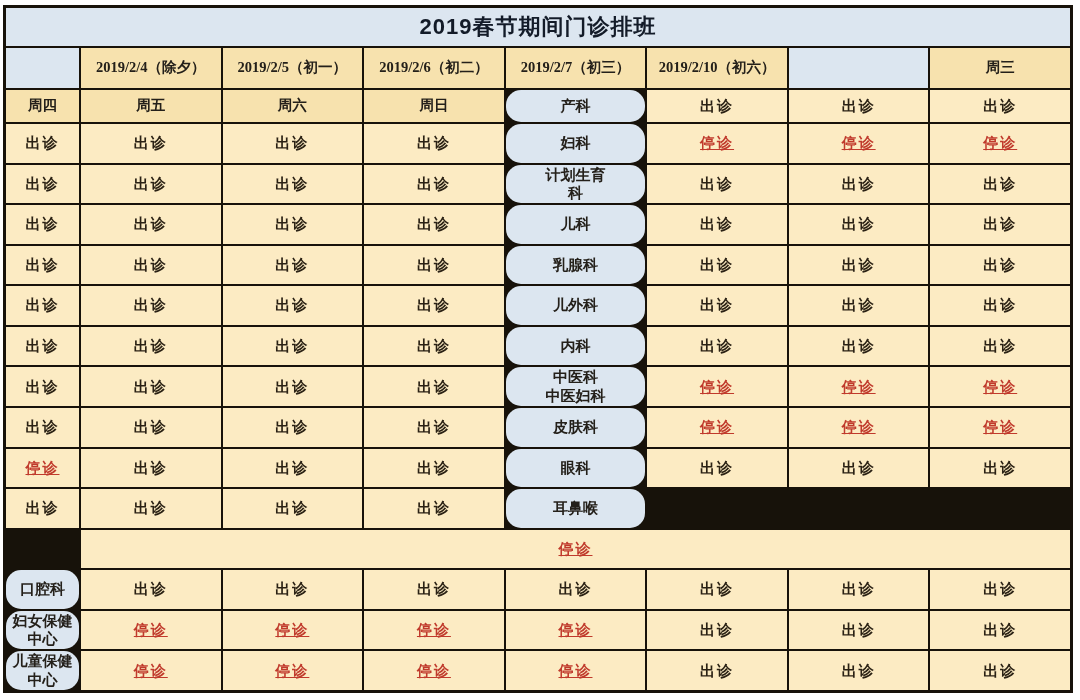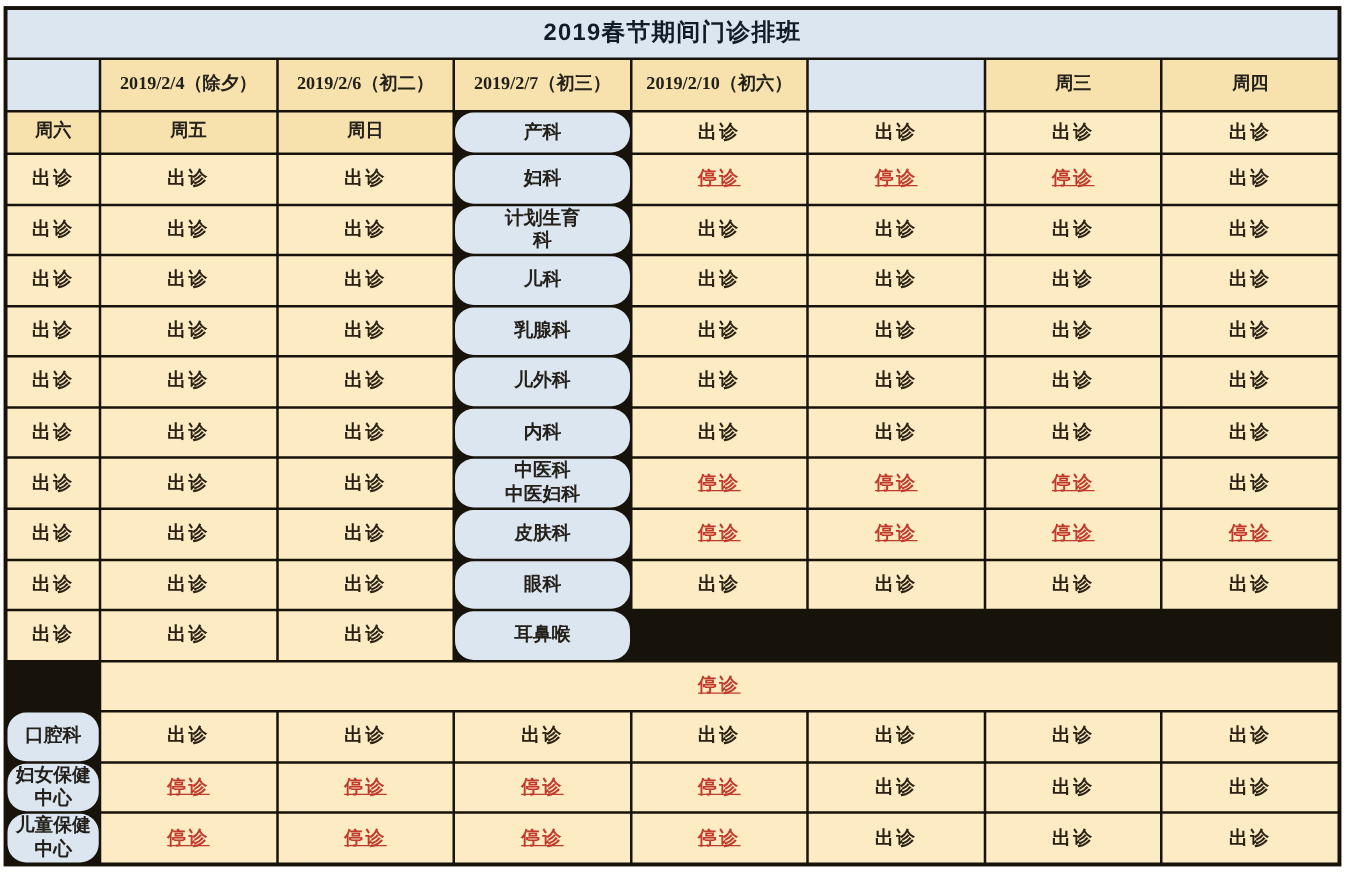--- a/index.html
+++ b/index.html
@@ -38,21 +38,21 @@
     font-size: 15px;
     line-height: 1.22;
     white-space: pre-line;
     overflow: hidden;
   }
   .c-title {
     grid-column: 1 / -1;
     background: var(--blue-bg, #dce6f0);
     color: var(--title-text, #131b28);
     font-family: "Liberation Sans", "DejaVu Sans", sans-serif;
-    font-size: 19px;
+    font-size: 22px;
     letter-spacing: 1px;
   }
   .c-corner {
     background: var(--blue-bg, #dce6f0);
   }
   .c-dept {
     background: var(--blue-bg, #dce6f0);
     color: var(--header-text, #24201a);
     border-radius: 15px;
   }
@@ -76,28 +76,29 @@
 </style>
 </head>
 <body>
 
 <div class="table-wrap">
   <div class="grid" id="grid">
     <div class="cell c-title">2019春节期间门诊排班</div>
 
   <div class="cell c-corner"></div>
       <div class="cell c-date">2019/2/4（除夕）</div>
+      <div class="cell c-date">2019/2/5（初一）</div>
       <div class="cell c-date">2019/2/6（初二）</div>
       <div class="cell c-date">2019/2/7（初三）</div>
       <div class="cell c-date">2019/2/10（初六）</div>
       <div class="cell c-corner"></div>
       <div class="cell c-week">周三</div>
       <div class="cell c-week">周四</div>
+      <div class="cell c-week">周五</div>
       <div class="cell c-week">周六</div>
-      <div class="cell c-week">周五</div>
       <div class="cell c-week">周日</div>
       <div class="cell c-dept">产科</div>
       <div class="cell c-val">出诊</div>
       <div class="cell c-val">出诊</div>
       <div class="cell c-val">出诊</div>
       <div class="cell c-val">出诊</div>
       <div class="cell c-val">出诊</div>
       <div class="cell c-val">出诊</div>
       <div class="cell c-val">出诊</div>
       <div class="cell c-dept">妇科</div>

